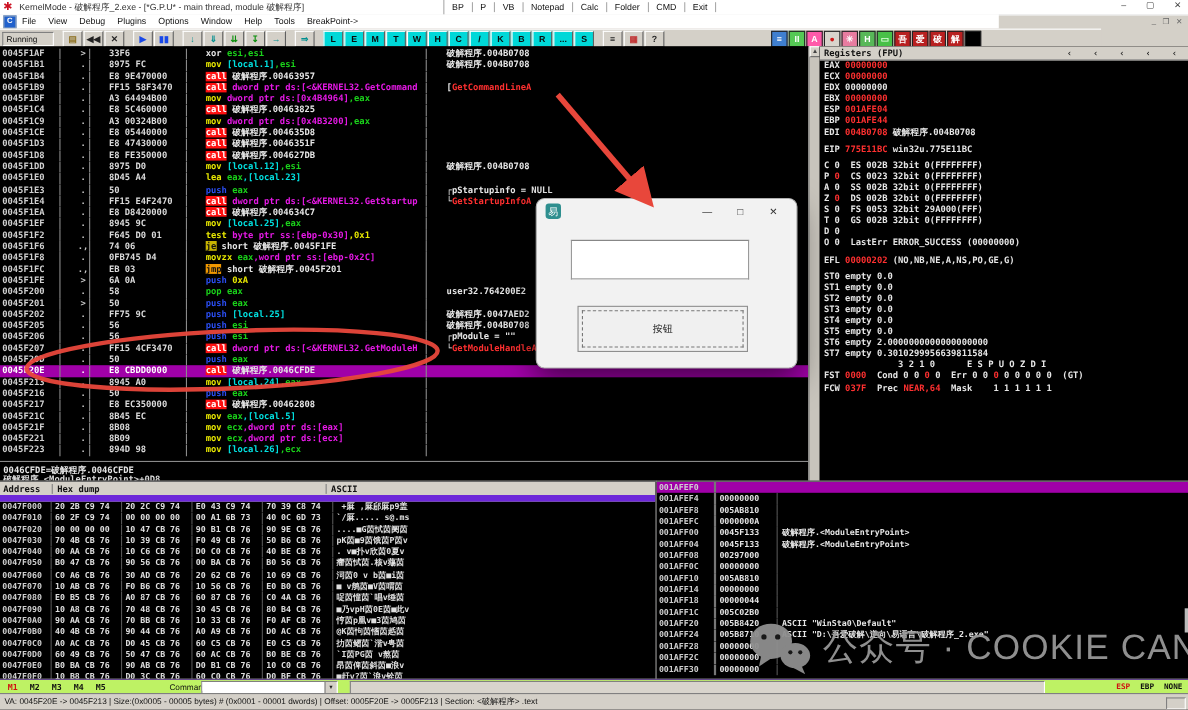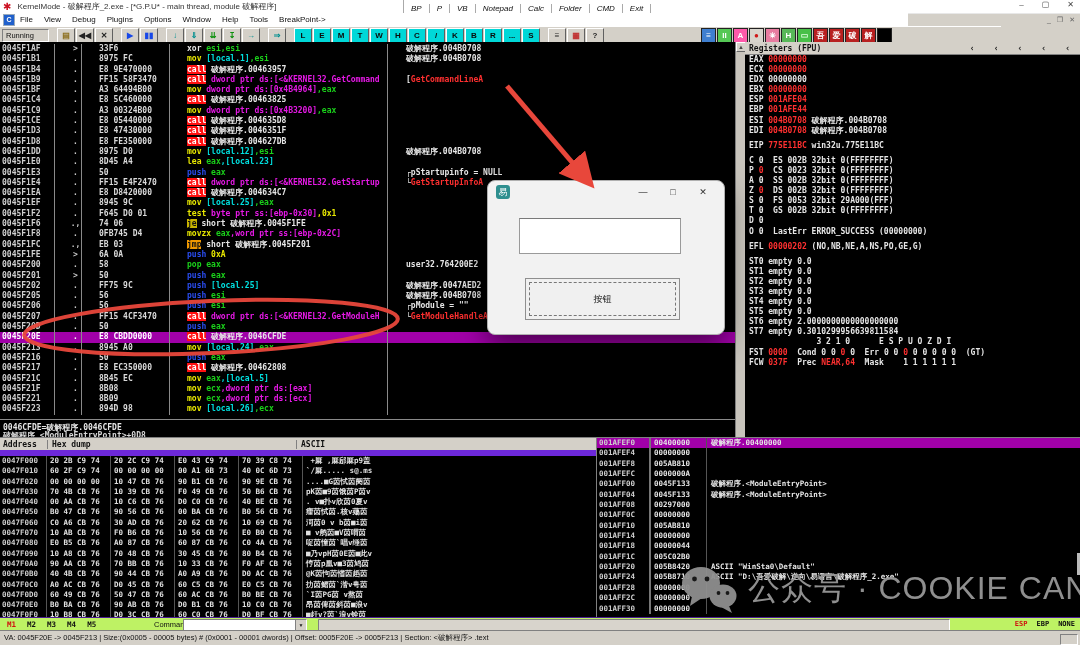--- a/index.html
+++ b/index.html
@@ -6,21 +6,21 @@
   #app{position:relative;width:1080px;height:645px;background:#d4d0c8;overflow:hidden;
        font-family:"Liberation Sans",sans-serif;-webkit-font-smoothing:none;}
   
   .titlebar{position:absolute;left:0;top:0;width:1080px;height:13px;background:#fff;display:flex;align-items:center;border-bottom:1px solid #e8e8e8;}
   .title-icon{color:#cc1122;font-size:10px;line-height:11px;margin-left:3px;}
   .title-text{font-size:8px;color:#333;margin-left:6px;white-space:nowrap;}
   .win-ctrls{position:absolute;right:6px;top:0;display:flex;gap:18px;font-size:8px;color:#444;}
   .menubar{position:absolute;left:0;top:13px;width:908px;height:13px;background:#fff;display:flex;align-items:center;font-size:8px;color:#111;}
   .cicon{width:10px;height:10px;background:#2060cc;color:#fff;font-size:7px;font-weight:bold;text-align:center;line-height:10px;margin:0 5px 0 3px;border:1px solid #9ab;}
   .menu-item{margin-right:11px;white-space:nowrap;}
-  .menu-btns{position:absolute;left:403px;top:0;height:13px;display:flex;align-items:flex-end;border-left:1px solid #aaa;font-style:italic;}
+  .menu-btns{position:absolute;left:403px;top:0;height:13px;display:flex;align-items:center;border-left:1px solid #aaa;}
   .mbtn{padding:0 7px;border-right:1px solid #aaa;font-size:8px;color:#111;white-space:nowrap;}
   .mdi-ctrls{position:absolute;right:5px;top:13px;height:13px;display:flex;gap:6px;align-items:center;font-size:7px;color:#666;}
   .toolbar{position:absolute;left:0;top:26px;width:1001px;height:16px;background:#d4d0c8;border-top:1px solid #fff;border-bottom:1px solid #808080;display:flex;align-items:center;}
   .running{width:42px;height:11px;line-height:11px;border:1px solid;border-color:#808080 #fff #fff #808080;font-size:7.5px;padding-left:3px;margin-left:2px;color:#111;background:#d4d0c8;}
   .tbtn{min-width:14px;height:13px;border:1px solid;border-color:#fff #606060 #606060 #fff;background:#d4d0c8;
         font-size:8px;font-weight:bold;display:flex;align-items:center;justify-content:center;margin-left:1px;color:#222;padding:0 1px;white-space:nowrap;}
   .tbtn.cy{background:#00d8d8;color:#0a0a0a;width:13px;}
   .tsep{width:7px;flex:none;}
   .pbtn{width:13px;height:13px;border:1px solid #222;margin-left:1px;font-size:8px;display:flex;align-items:center;justify-content:center;font-weight:bold;}
   
@@ -60,21 +60,21 @@
   .hrow{height:10.3px;line-height:10.3px;font-size:7.5px;display:flex;white-space:pre;color:#e0e0e0;overflow:hidden;}
   .ha{width:44px;padding-left:2px;color:#d0d0d0;border-right:1px solid #555;flex:none;}
   .hg{width:60px;padding-left:3px;border-right:1px solid #555;flex:none;}
   .has{flex:1;padding-left:3px;overflow:hidden;}
   
   .stack{position:absolute;left:596px;top:437px;width:484px;height:180px;background:#000;border-top:1px solid #808080;border-left:1px solid #808080;overflow:hidden;}
   .srow{height:10.35px;line-height:10.35px;font-size:7.5px;display:flex;white-space:pre;color:#e6e6e6;overflow:hidden;}
   .sa{width:50px;padding-left:2px;color:#d0d0d0;border-right:2px double #777;flex:none;}
   .sv{width:52px;padding-left:3px;border-right:1px solid #555;flex:none;}
   .sc{flex:1;padding-left:4px;overflow:hidden;}
-  .srow.sel{background:#a000a8;}
+  .srow.sel{background:#a000a8;flex-direction:column;}
   .sscroll{position:absolute;right:1px;top:115px;width:3px;height:22px;background:#bbb;}
   
   .bottombar{position:absolute;left:0;top:617px;width:1080px;height:13px;background:#bef264;border-top:1px solid #4c1d95;font-size:7.5px;color:#111;}
   .tabs{position:absolute;left:7px;top:0;height:13px;display:flex;gap:11px;align-items:center;font-weight:bold;font-family:"DejaVu Sans Mono",monospace;}
   .tab.active{color:#d01010;}
   .cmdlabel{position:absolute;left:154px;top:2px;}
   .cmdwrap{position:absolute;left:183px;top:1px;width:122px;height:10px;background:#fff;border:1px solid;border-color:#808080 #fff #fff #808080;}
   .cmdwrap input{position:absolute;left:0;top:0;width:110px;height:8px;border:0;font-size:7px;outline:none;padding:0 2px;}
   .cmdarrow{position:absolute;right:0;top:0;width:10px;height:10px;background:#d4d0c8;border-left:1px solid #808080;font-size:5px;line-height:10px;text-align:center;color:#222;}
   .box2{position:absolute;left:318px;top:1px;width:630px;height:10px;border:1px solid;border-color:#808080 #fff #fff #808080;background:#d8d4cc;}
@@ -258,21 +258,20 @@
           <span>‹</span>
         </span>
     </div>
     <div id="reg-lines">
         <div class="rline"><span class="t-w">EAX </span><span class="t-r">00000000</span></div>
         <div class="rline"><span class="t-w">ECX </span><span class="t-r">00000000</span></div>
         <div class="rline"><span class="t-w">EDX 00000000</span></div>
         <div class="rline"><span class="t-w">EBX </span><span class="t-r">00000000</span></div>
         <div class="rline"><span class="t-w">ESP </span><span class="t-r">001AFE04</span></div>
         <div class="rline"><span class="t-w">EBP </span><span class="t-r">001AFE44</span></div>
-        <div class="rline"><span class="t-w">ESI </span><span class="t-r">004B0708</span><span class="t-w"> 破解程序.004B0708</span></div>
         <div class="rline"><span class="t-w">EDI </span><span class="t-r">004B0708</span><span class="t-w"> 破解程序.004B0708</span></div>
         <div class="rblank"></div>
         <div class="rline"><span class="t-w">EIP </span><span class="t-r">775E11BC</span><span class="t-w"> win32u.775E11BC</span></div>
         <div class="rblank"></div>
         <div class="rline"><span class="t-w">C 0  ES 002B 32bit 0(FFFFFFFF)</span></div>
         <div class="rline"><span class="t-w">P </span><span class="t-r">0</span><span class="t-w">  CS 0023 32bit 0(FFFFFFFF)</span></div>
         <div class="rline"><span class="t-w">A 0  SS 002B 32bit 0(FFFFFFFF)</span></div>
         <div class="rline"><span class="t-w">Z </span><span class="t-r">0</span><span class="t-w">  DS 002B 32bit 0(FFFFFFFF)</span></div>
         <div class="rline"><span class="t-w">S 0  FS 0053 32bit 29A000(FFF)</span></div>
         <div class="rline"><span class="t-w">T 0  GS 002B 32bit 0(FFFFFFFF)</span></div>

